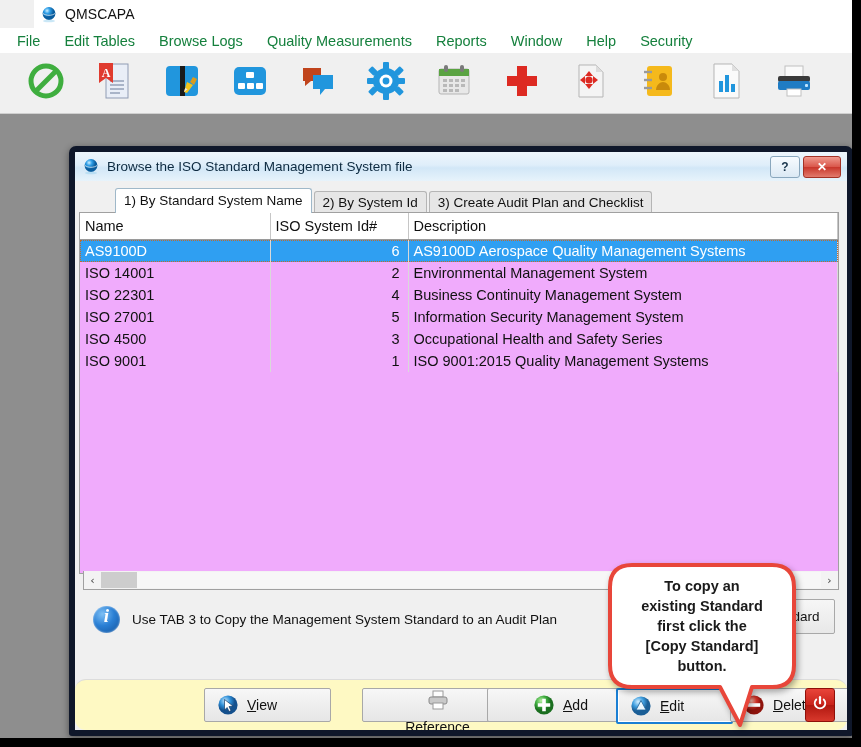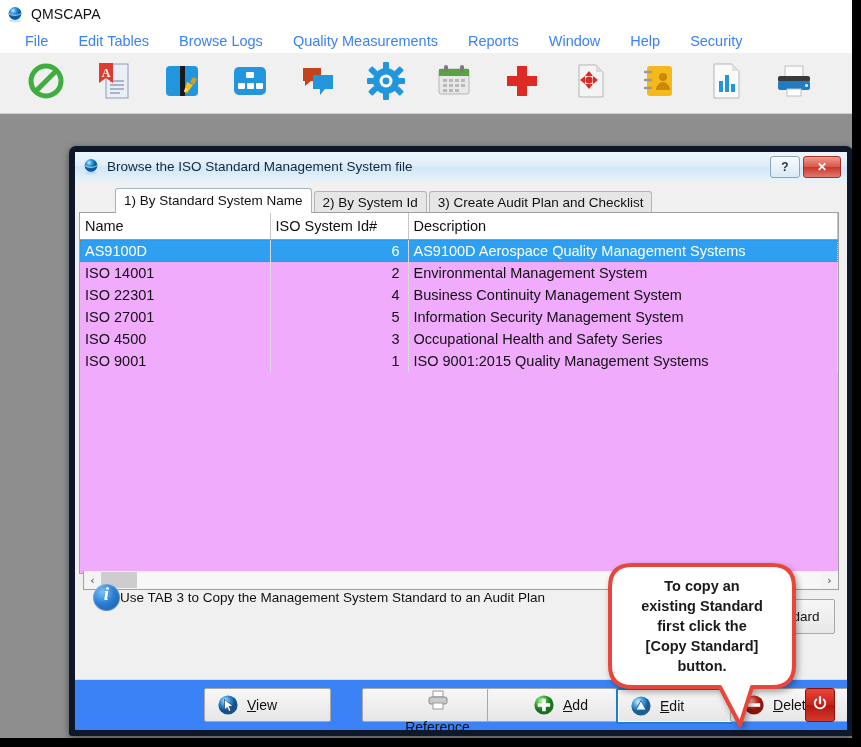--- a/index.html
+++ b/index.html
@@ -11,29 +11,29 @@
   }
   .app{
     position:absolute;left:0;top:0;width:852px;height:738px;
     background:#f0f0f0;overflow:hidden;
     border-right:1px solid #000;
   }
 
   
   .titlebar{
     height:28px;display:flex;align-items:center;gap:7px;
-    padding-left:7px;background:#ffffff;
+    padding-left:7px;background:#ffffff;margin-left:34px;
   }
   .app-icon{width:17px;height:17px;position:relative;flex:none;}
   .app-title{font-size:14px;color:#111;letter-spacing:.1px;}
 
   
   .menubar{
-    height:25px;display:flex;align-items:center;gap:12px;
-    padding-left:16px;background:#ffffff;font-size:14.5px;color:#3b82f6;
+    height:25px;display:flex;align-items:center;gap:6px;
+    padding-left:8px;background:#ffffff;font-size:14.5px;color:#15803d;
   }
   .menu-item{padding:2px 9px;cursor:default;white-space:nowrap;}
 
   
   .toolbar{
     height:60px;background:#f0f0f0;display:flex;align-items:center;
     padding-left:12px;gap:0px;border-bottom:1px solid #cfcfcf;
   }
   .tbtn{width:68px;height:56px;display:flex;align-items:center;justify-content:center;cursor:default;}
 
@@ -112,39 +112,39 @@
   .hscroll{
     position:absolute;left:8px;top:390px;right:8px;height:18px;
     background:#f3f3f3;border:1px solid #a0a0a0;border-top:none;display:flex;align-items:center;
   }
   .sb-arrow{width:17px;height:16px;display:flex;align-items:center;justify-content:center;
     font-size:11px;color:#3b3b3b;background:#f3f3f3;cursor:default;font-family:"DejaVu Sans",sans-serif;}
   .sb-thumb{width:36px;height:16px;background:#cdcdcd;cursor:default;}
   .sb-track{flex:1;height:16px;background:#f7f7f7;}
 
   
-  .inforow{position:absolute;left:18px;top:403px;display:flex;align-items:center;}
+  .inforow{position:absolute;left:18px;top:425px;display:flex;align-items:center;gap:12px;}
   .info-icon{width:27px;height:27px;border-radius:50%;
     background:radial-gradient(circle at 35% 30%,#7ec0f5 0%,#2a7fd4 45%,#12529b 100%);
     position:relative;flex:none;box-shadow:inset 0 0 2px rgba(255,255,255,.8);}
   .info-icon:after{content:"i";position:absolute;left:0;right:0;top:-1px;text-align:center;
     color:#fff;font-size:19px;font-family:"Liberation Serif",serif;font-style:italic;font-weight:bold;}
   .info-text{font-size:13.5px;color:#111;}
 
   .copy-btn{
     position:absolute;right:12px;top:418px;width:145px;height:33px;
     background:linear-gradient(to bottom,#f6f6f6,#e8e8e8);
     border:1px solid #a8a8a8;border-radius:2px;
     display:flex;align-items:center;justify-content:center;gap:9px;
     font-size:13.5px;color:#111;cursor:default;
   }
 
   
-  .btnbar{position:absolute;left:0;right:0;bottom:0;height:50px;background:#3b82f6;
-    border-top:1px solid #dcdcdc;}
+  .btnbar{position:absolute;left:0;right:0;bottom:0;height:50px;background:#fef9c3;
+    border-top:1px solid #dcdcdc;border-radius:11px;}
   .btn{
     position:absolute;top:8px;height:32px;
     background:linear-gradient(to bottom,#f7f7f7,#e6e6e6);
     border:1px solid #a8a8a8;border-radius:2px;
     display:flex;align-items:center;gap:8px;padding-left:12px;
     font-size:14px;color:#111;cursor:default;
   }
   .btn.focused{border:2px solid #1a7fd4;box-shadow:inset 0 0 0 1px #ffffff;}
   .btn u{text-decoration:underline;}
   .ic{width:22px;height:22px;flex:none;position:relative;}

